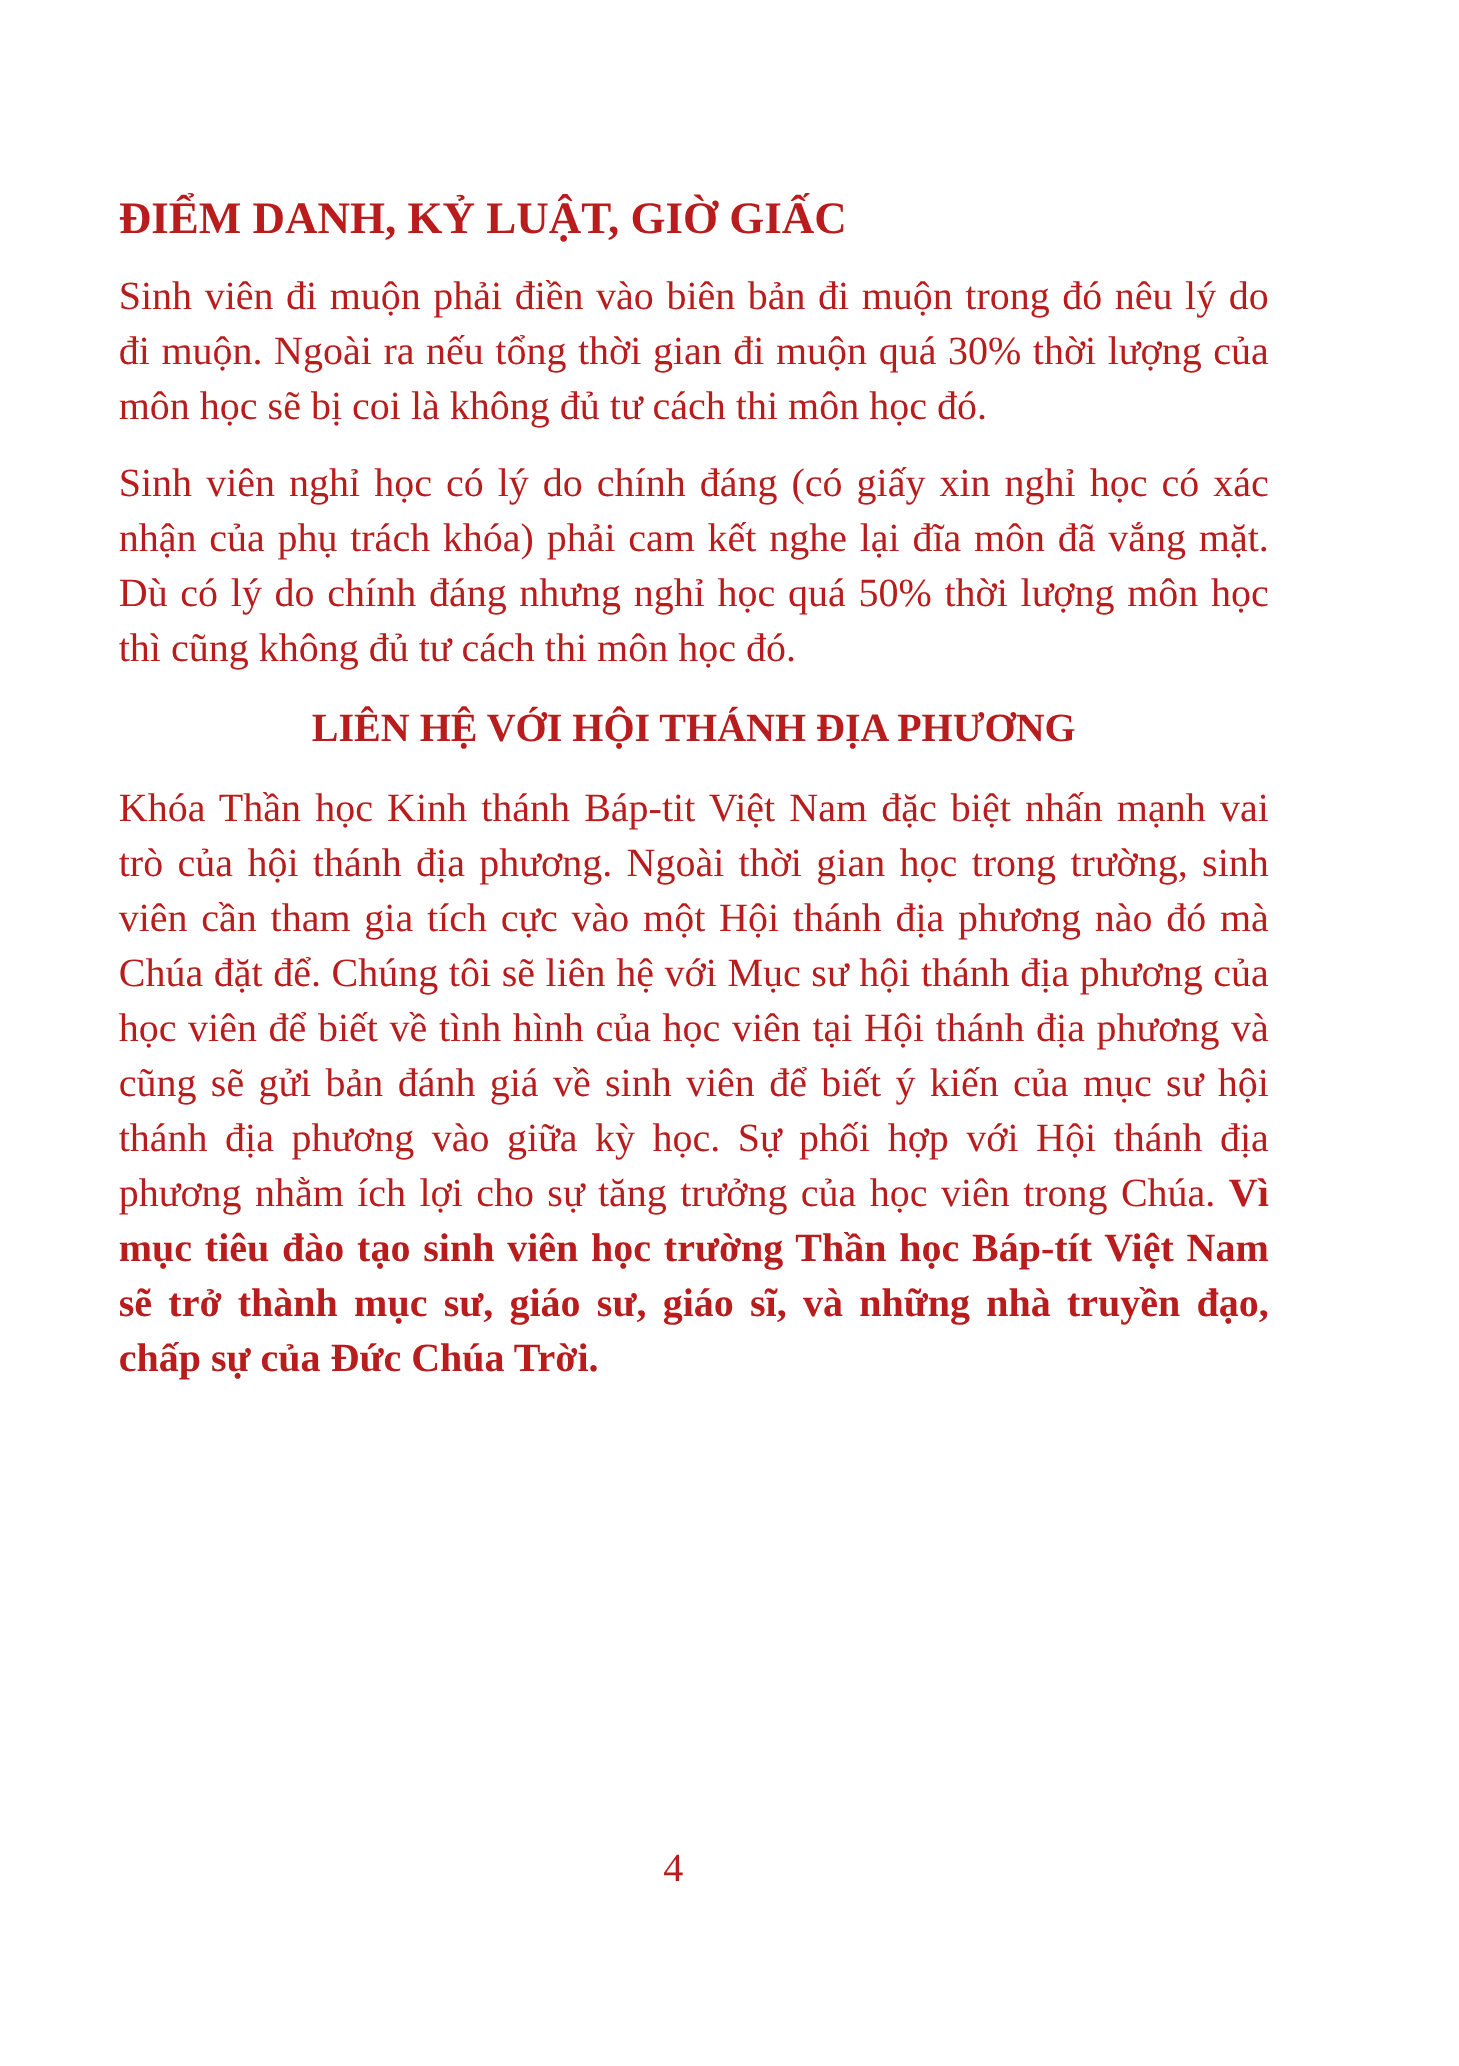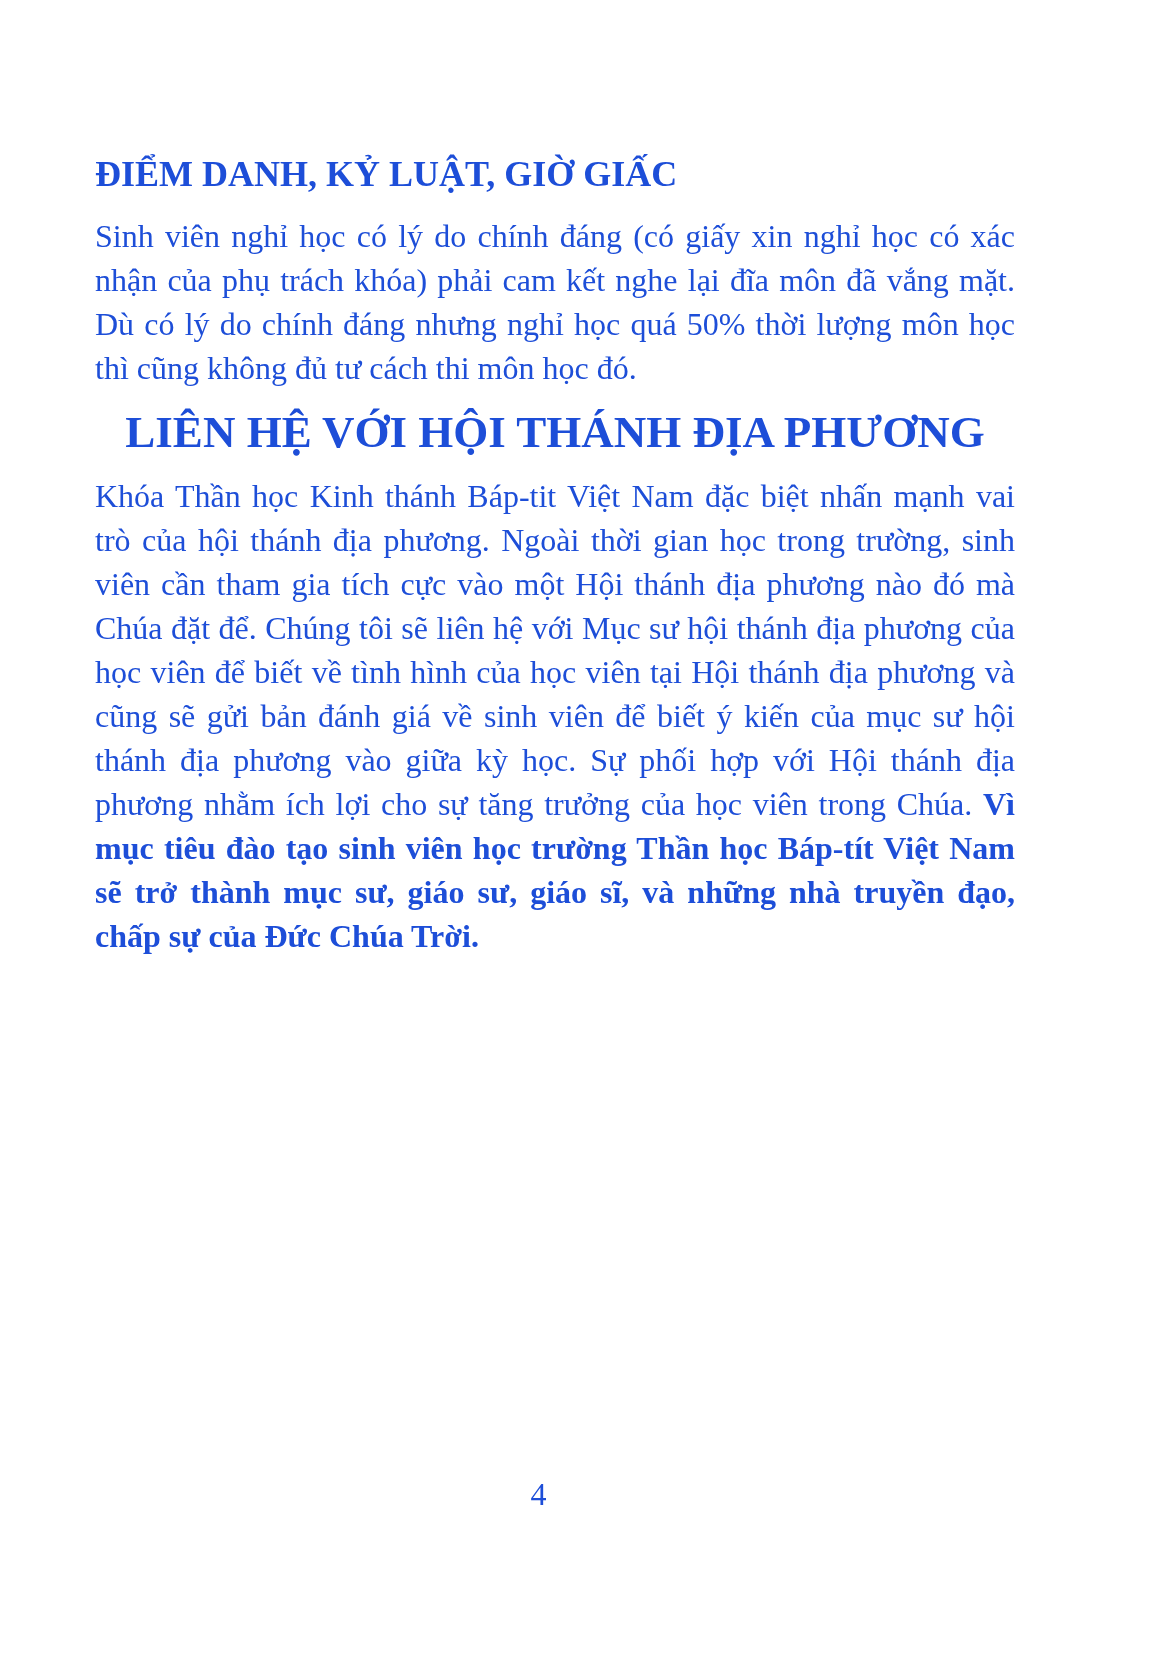--- a/index.html
+++ b/index.html
@@ -5,36 +5,36 @@
   html, body {
     margin: 0;
     padding: 0;
     background: #ffffff;
   }
   .page {
     position: relative;
     width: 1077px;
     height: 1653px;
     background: #ffffff;
-    color: #1d4ed8;
+    color: #b91c1c;
     font-family: "Liberation Serif", "DejaVu Serif", serif;
     box-sizing: border-box;
     padding: 150px 62px 0 95px;
     overflow: hidden;
   }
   .heading-left {
     font-size: 36px;
     line-height: 48px;
     font-weight: bold;
     text-align: left;
     margin: 0 0 16px 0;
     letter-spacing: 0px;
   }
   .heading-center {
-    font-size: 45px;
+    font-size: 32px;
     line-height: 48px;
     font-weight: bold;
     text-align: center;
     margin: 16px 0 18px 0;
   }
   .body-para {
     font-size: 32px;
     line-height: 44px;
     text-align: justify;
     text-justify: inter-word;
@@ -53,20 +53,21 @@
     line-height: 44px;
   }
 </style>
 </head>
 <body>
 
 <div class="page">
 
   <h1 class="heading-left">ĐIỂM DANH, KỶ LUẬT, GIỜ GIẤC</h1>
 
+  <p class="body-para">Sinh viên đi muộn phải điền vào biên bản đi muộn trong đó nêu lý do đi muộn. Ngoài ra nếu tổng thời gian đi muộn quá 30% thời lượng của môn học sẽ bị coi là không đủ tư cách thi môn học đó.</p>
 
 
   <p class="body-para">Sinh viên nghỉ học có lý do chính đáng (có giấy xin nghỉ học có xác nhận của phụ trách khóa) phải cam kết nghe lại đĩa môn đã vắng mặt. Dù có lý do chính đáng nhưng nghỉ học quá 50% thời lượng môn học thì cũng không đủ tư cách thi môn học đó.</p>
 
   <h2 class="heading-center">LIÊN HỆ VỚI HỘI THÁNH ĐỊA PHƯƠNG</h2>
 
   <p class="body-para"><span>Khóa Thần học Kinh thánh Báp-tit Việt Nam đặc biệt nhấn mạnh vai trò của hội thánh địa phương. Ngoài thời gian học trong trường, sinh viên cần tham gia tích cực vào một Hội thánh địa phương nào đó mà Chúa đặt để. Chúng tôi sẽ liên hệ với Mục sư hội thánh địa phương của học viên để biết về tình hình của học viên tại Hội thánh địa phương và cũng sẽ gửi bản đánh giá về sinh viên để biết ý kiến của mục sư hội thánh địa phương vào giữa kỳ học. Sự phối hợp với Hội thánh địa phương nhằm ích lợi cho sự tăng trưởng của học viên trong Chúa.</span> <span class="bold-run">Vì mục tiêu đào tạo sinh viên học trường Thần học Báp-tít Việt Nam sẽ trở thành mục sư, giáo sư, giáo sĩ, và những nhà truyền đạo, chấp sự của Đức Chúa Trời.</span></p>
 
   <div class="page-number">4</div>
 

